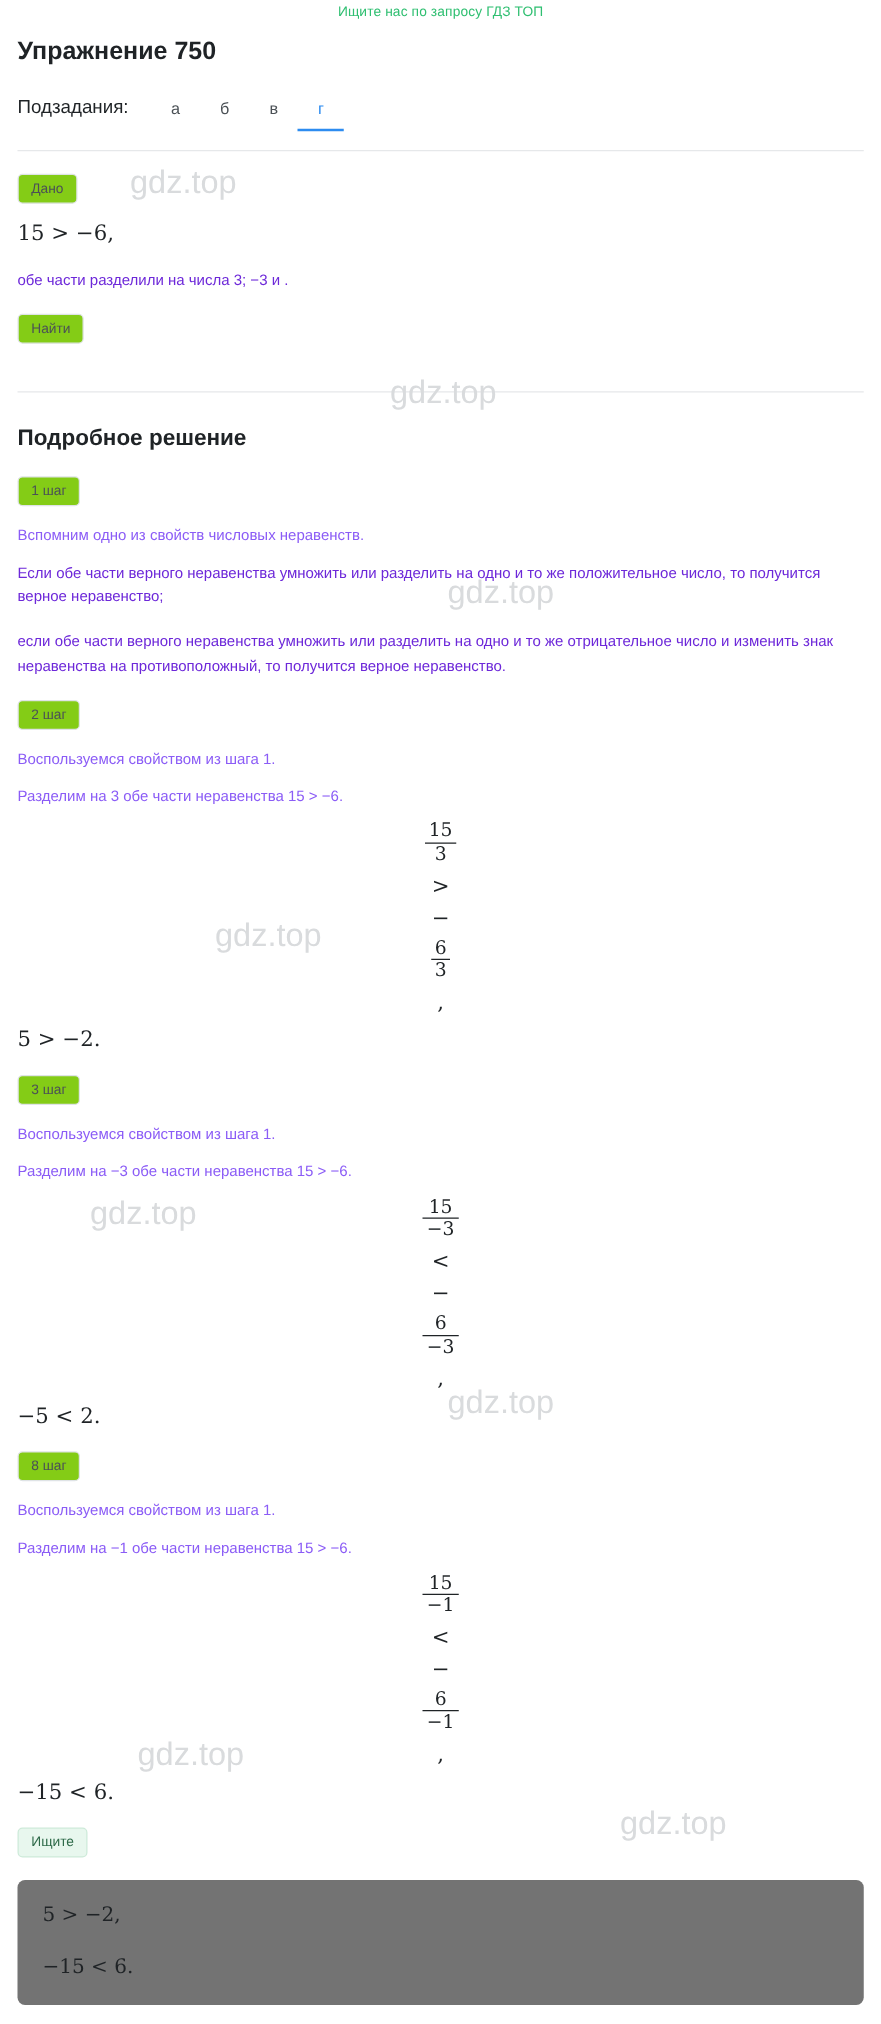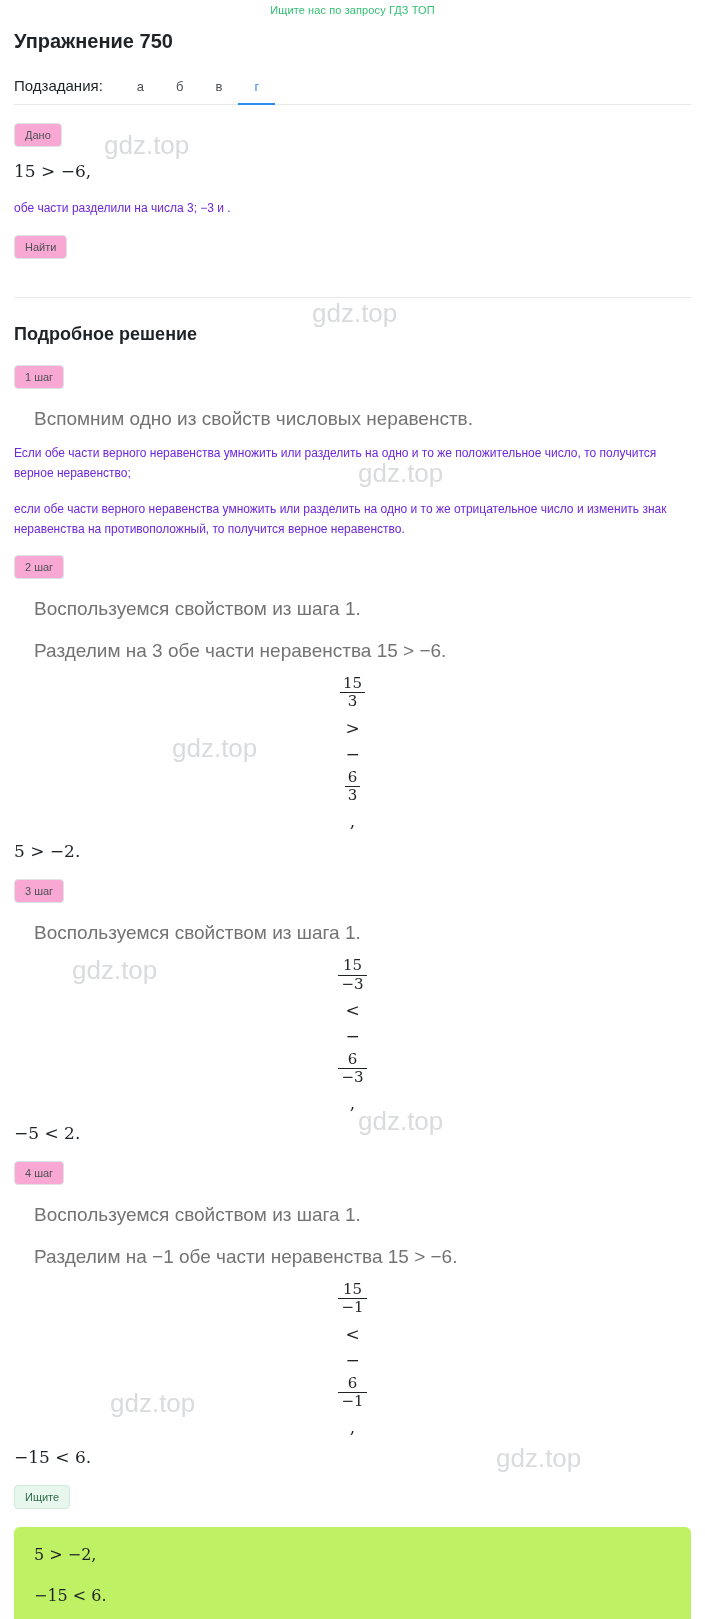--- a/index.html
+++ b/index.html
@@ -34,21 +34,21 @@
     font-size: 20px;
     font-weight: 700;
     margin: 12px 0 20px 0;
     color: #1f2326;
   }
 
   .subtasks {
     display: flex;
     align-items: flex-end;
     border-bottom: 1px solid #e6e8ea;
-    padding-bottom: 0;
+    padding-bottom: 16px;
     margin-bottom: 18px;
   }
   .subtasks-label {
     font-size: 15px;
     color: #1f2326;
     padding-bottom: 10px;
     margin-right: 18px;
   }
   .subtask {
     font-size: 13px;
@@ -60,21 +60,21 @@
   }
   .subtask.active {
     color: #2d8cf0;
     border-bottom: 2px solid #2d8cf0;
   }
 
   .pill {
     display: inline-block;
     border: 1px solid #dfe3e6;
     border-radius: 4px;
-    background: #f9a8d4;
+    background: #84cc16;
     color: #4b5156;
     font-size: 11px;
     padding: 5px 10px;
     margin: 0 0 14px 0;
   }
   .pill.answer {
     background: #e8f7ee;
     border-color: #cdead9;
     color: #2f6b4a;
   }
@@ -86,24 +86,23 @@
     margin: 0 0 18px 0;
   }
 
   p.text {
     font-size: 12px;
     line-height: 1.65;
     margin: 0 0 16px 0;
     color: #6d28d9;
   }
   p.text.muted {
-    color: #737373;
-    font-size: 19px;
+    color: #8b5cf6;
+    font-size: 12px;
     margin-bottom: 10px;
-    margin-left: 20px;
   }
 
   hr.sep {
     border: none;
     border-top: 1px solid #e6e8ea;
     margin: 24px 0 26px 0;
   }
 
   h2.section {
     font-size: 18px;
@@ -134,21 +133,21 @@
     font-family: "DejaVu Serif", serif;
     font-size: 17px;
     display: flex;
     align-items: center;
     gap: 6px;
     margin: 6px 0 10px 0;
     flex-direction: column;
   }
 
   .answer-box {
-    background: #bef264;
+    background: #737373;
     border-radius: 6px;
     padding: 18px 20px;
     margin-top: 4px;
   }
   .answer-box .math {
     margin: 0 0 22px 0;
     font-size: 16px;
   }
   .answer-box .math:last-child { margin-bottom: 4px; }
 
@@ -235,39 +234,40 @@
       </span>
       <span>,</span>
     </div>
     <div class="math">5 &gt; −2.</div>
   </div>
 
   
   <div class="step-block">
     <div class="pill">3 шаг</div>
     <p class="text muted">Воспользуемся свойством из шага 1.</p>
+    <p class="text muted">Разделим на −3 обе части неравенства 15 &gt; −6.</p>
     <div class="ineq-row">
       <span class="frac">
         <span class="num">15</span>
         <span class="den">−3</span>
       </span>
       <span>&lt;</span>
       <span>−</span>
       <span class="frac">
         <span class="num">6</span>
         <span class="den">−3</span>
       </span>
       <span>,</span>
     </div>
     <div class="math">−5 &lt; 2.</div>
   </div>
 
   
   <div class="step-block">
-    <div class="pill">4 шаг</div>
+    <div class="pill">8 шаг</div>
     <p class="text muted">Воспользуемся свойством из шага 1.</p>
     <p class="text muted">Разделим на −1 обе части неравенства 15 &gt; −6.</p>
     <div class="ineq-row">
       <span class="frac">
         <span class="num">15</span>
         <span class="den">−1</span>
       </span>
       <span>&lt;</span>
       <span>−</span>
       <span class="frac">

